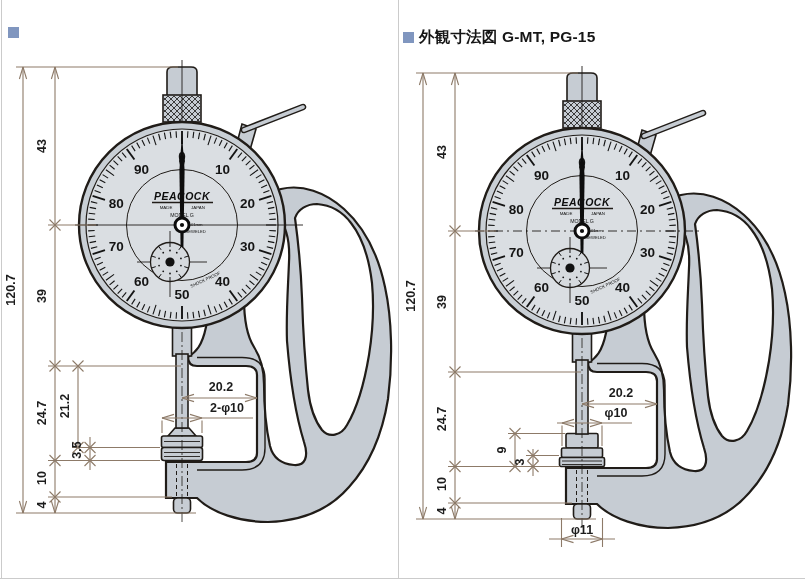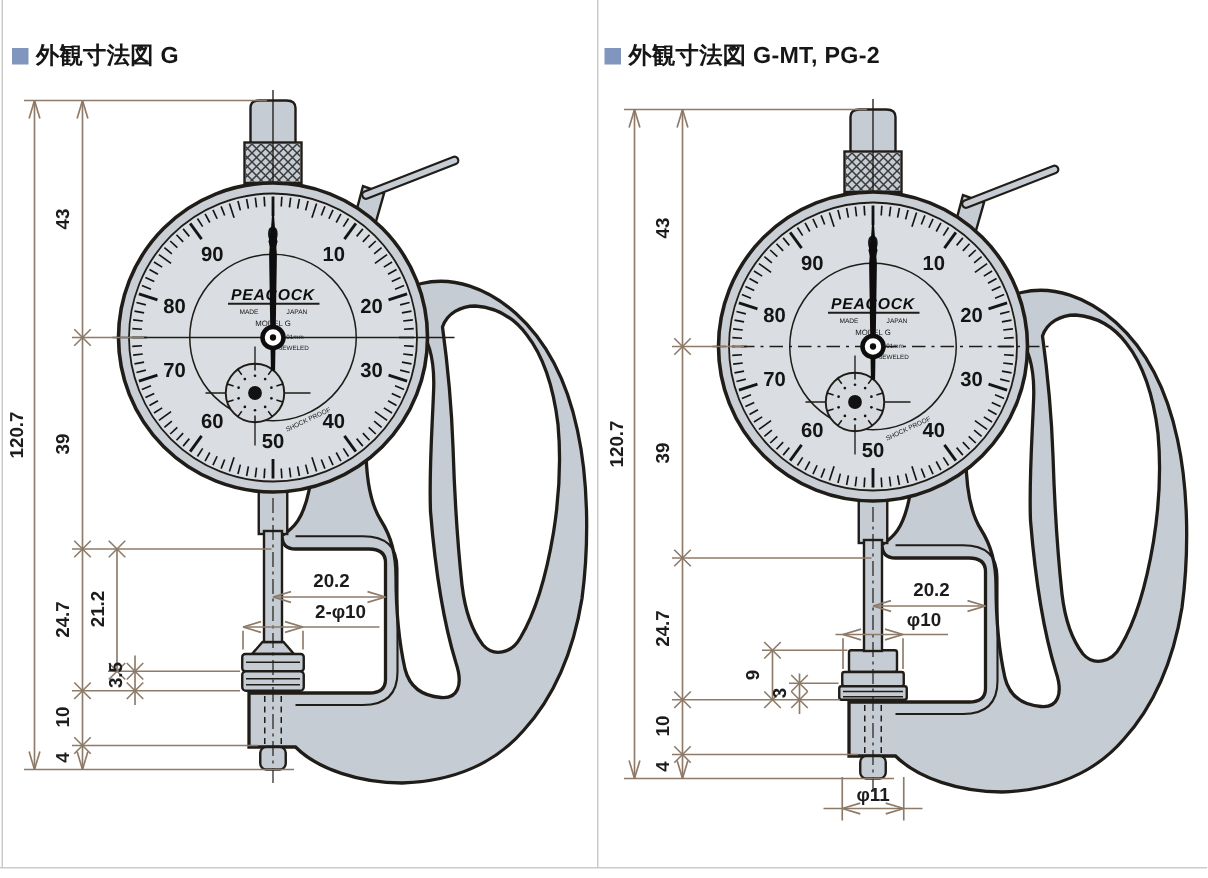--- a/index.html
+++ b/index.html
@@ -25,25 +25,24 @@
   .logo{font:italic bold 10.5px "Liberation Sans","DejaVu Sans",sans-serif;fill:#0d0d0d;
         text-anchor:middle;letter-spacing:0.5px;}
   .border{stroke:#cbcbcb;stroke-width:1;}
 </style>
 </head>
 <body>
 
 <div id="stage">
   <div class="title" style="left:8px">
     <span class="bullet"></span>
-    <span>外観寸法図 G</span>
   </div>
   <div class="title" style="left:403px">
     <span class="bullet"></span>
-    <span>外観寸法図 G-MT, PG-2</span>
+    <span>外観寸法図 G-MT, PG-15</span>
   </div>
   <svg id="gauge-svg" width="805" height="585" viewBox="0 0 805 585">
     <defs>
       <pattern id="knurl" patternUnits="userSpaceOnUse" width="6" height="6">
         <path d="M0,6 L6,0 M0,0 L6,6" stroke="#3a3a3a" stroke-width="1" fill="none"></path>
       </pattern>
     </defs>
     <g id="drawings-root">
         <g transform="translate(0,0)">
           <path d="M188,357 Q188,366 197,366 L246,366 Q257,366 257,375 L257,453 Q257,462 246,462 L166,462 L166,498 L197,498 C212,513 240,522 268,522 C302,521 330,509 349,487 C369,465 382,436 388,399 C393,361 392,319 385,287 C378,254 364,227 344,209 C325,192 302,184 281,189 C264,193 254,202 248,211 C230,235 214,289 206,327 C202,346 196,352 188,357 Z M251,217 C259,209 270,209 278,217 C287,227 290,243 289,262 C288,288 286,314 287,341 C290,378 296,416 304,442 C309,457 305,466 294,465 C282,464 273,458 270,446 C266,428 264,406 264,384 C264,369 261,358 254,347 C247,336 244,318 244,298 C244,268 245,233 251,217 Z M295,218 C298,209 307,204 317,204 C330,205 342,211 351,223 C362,237 369,258 372,283 C374,305 373,330 369,355 C364,385 356,410 347,425 C341,436 329,438 322,430 C315,421 310,407 308,390 C305,362 303,330 302,298 C301,270 298,240 295,218 Z" class="fillbody" fill-rule="evenodd"></path>

